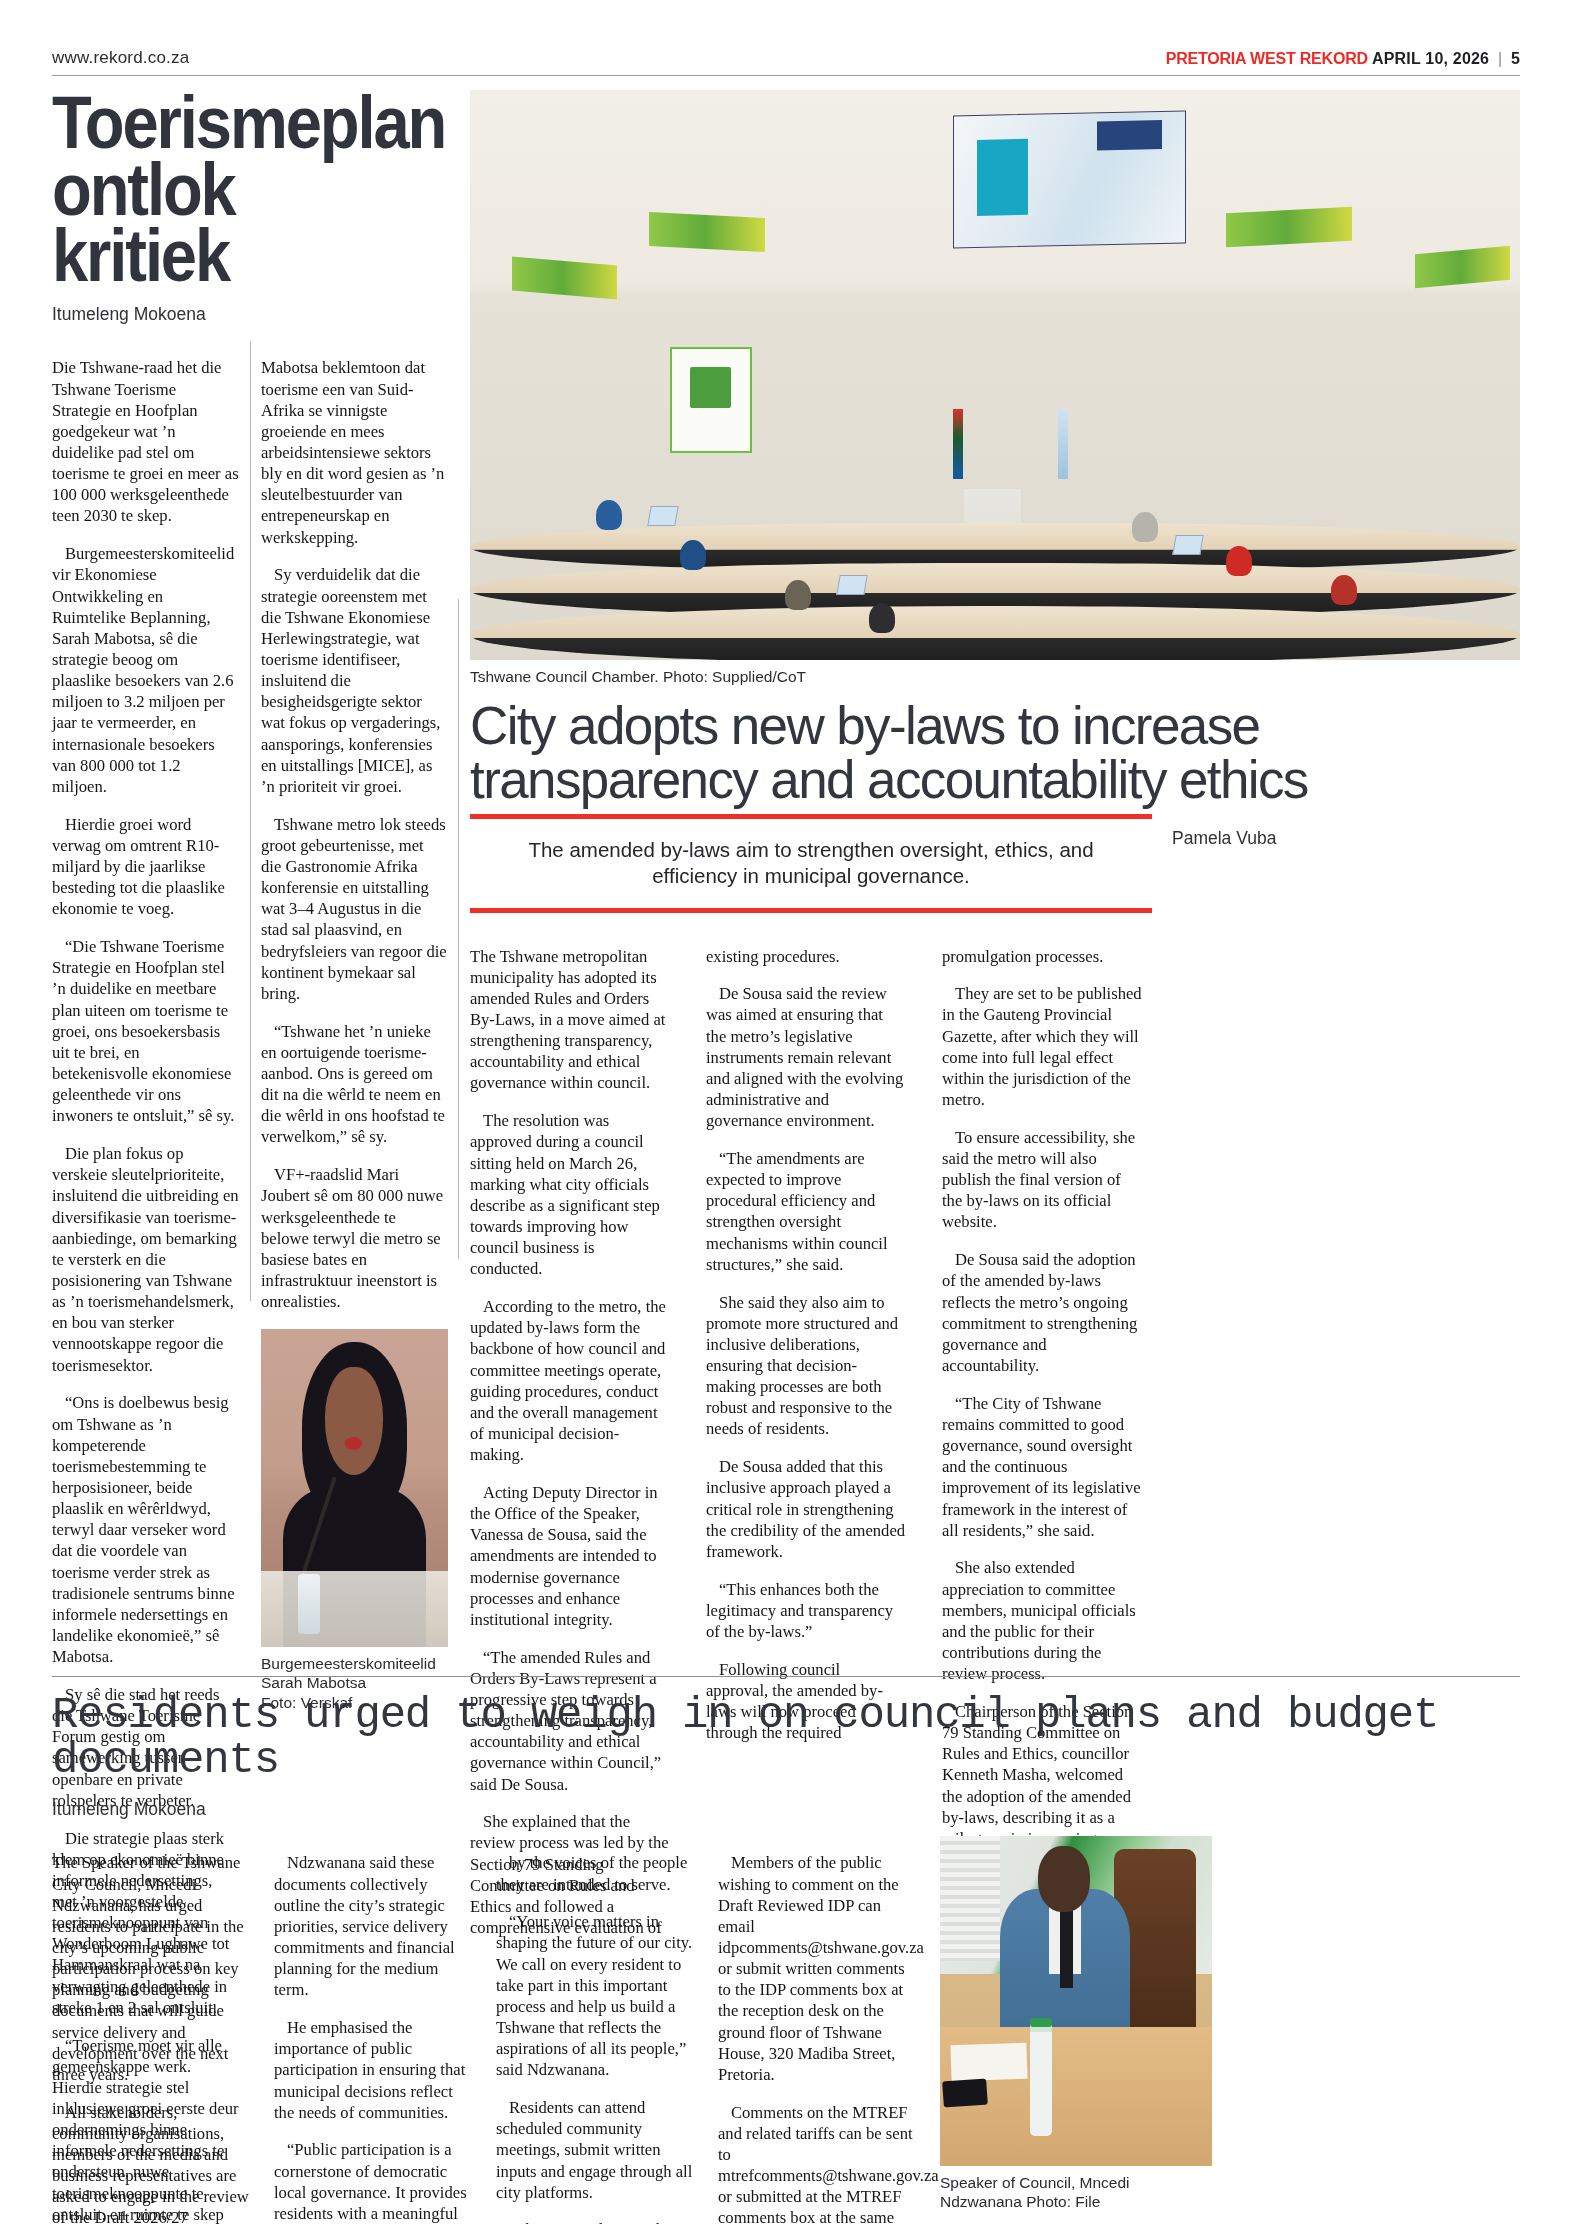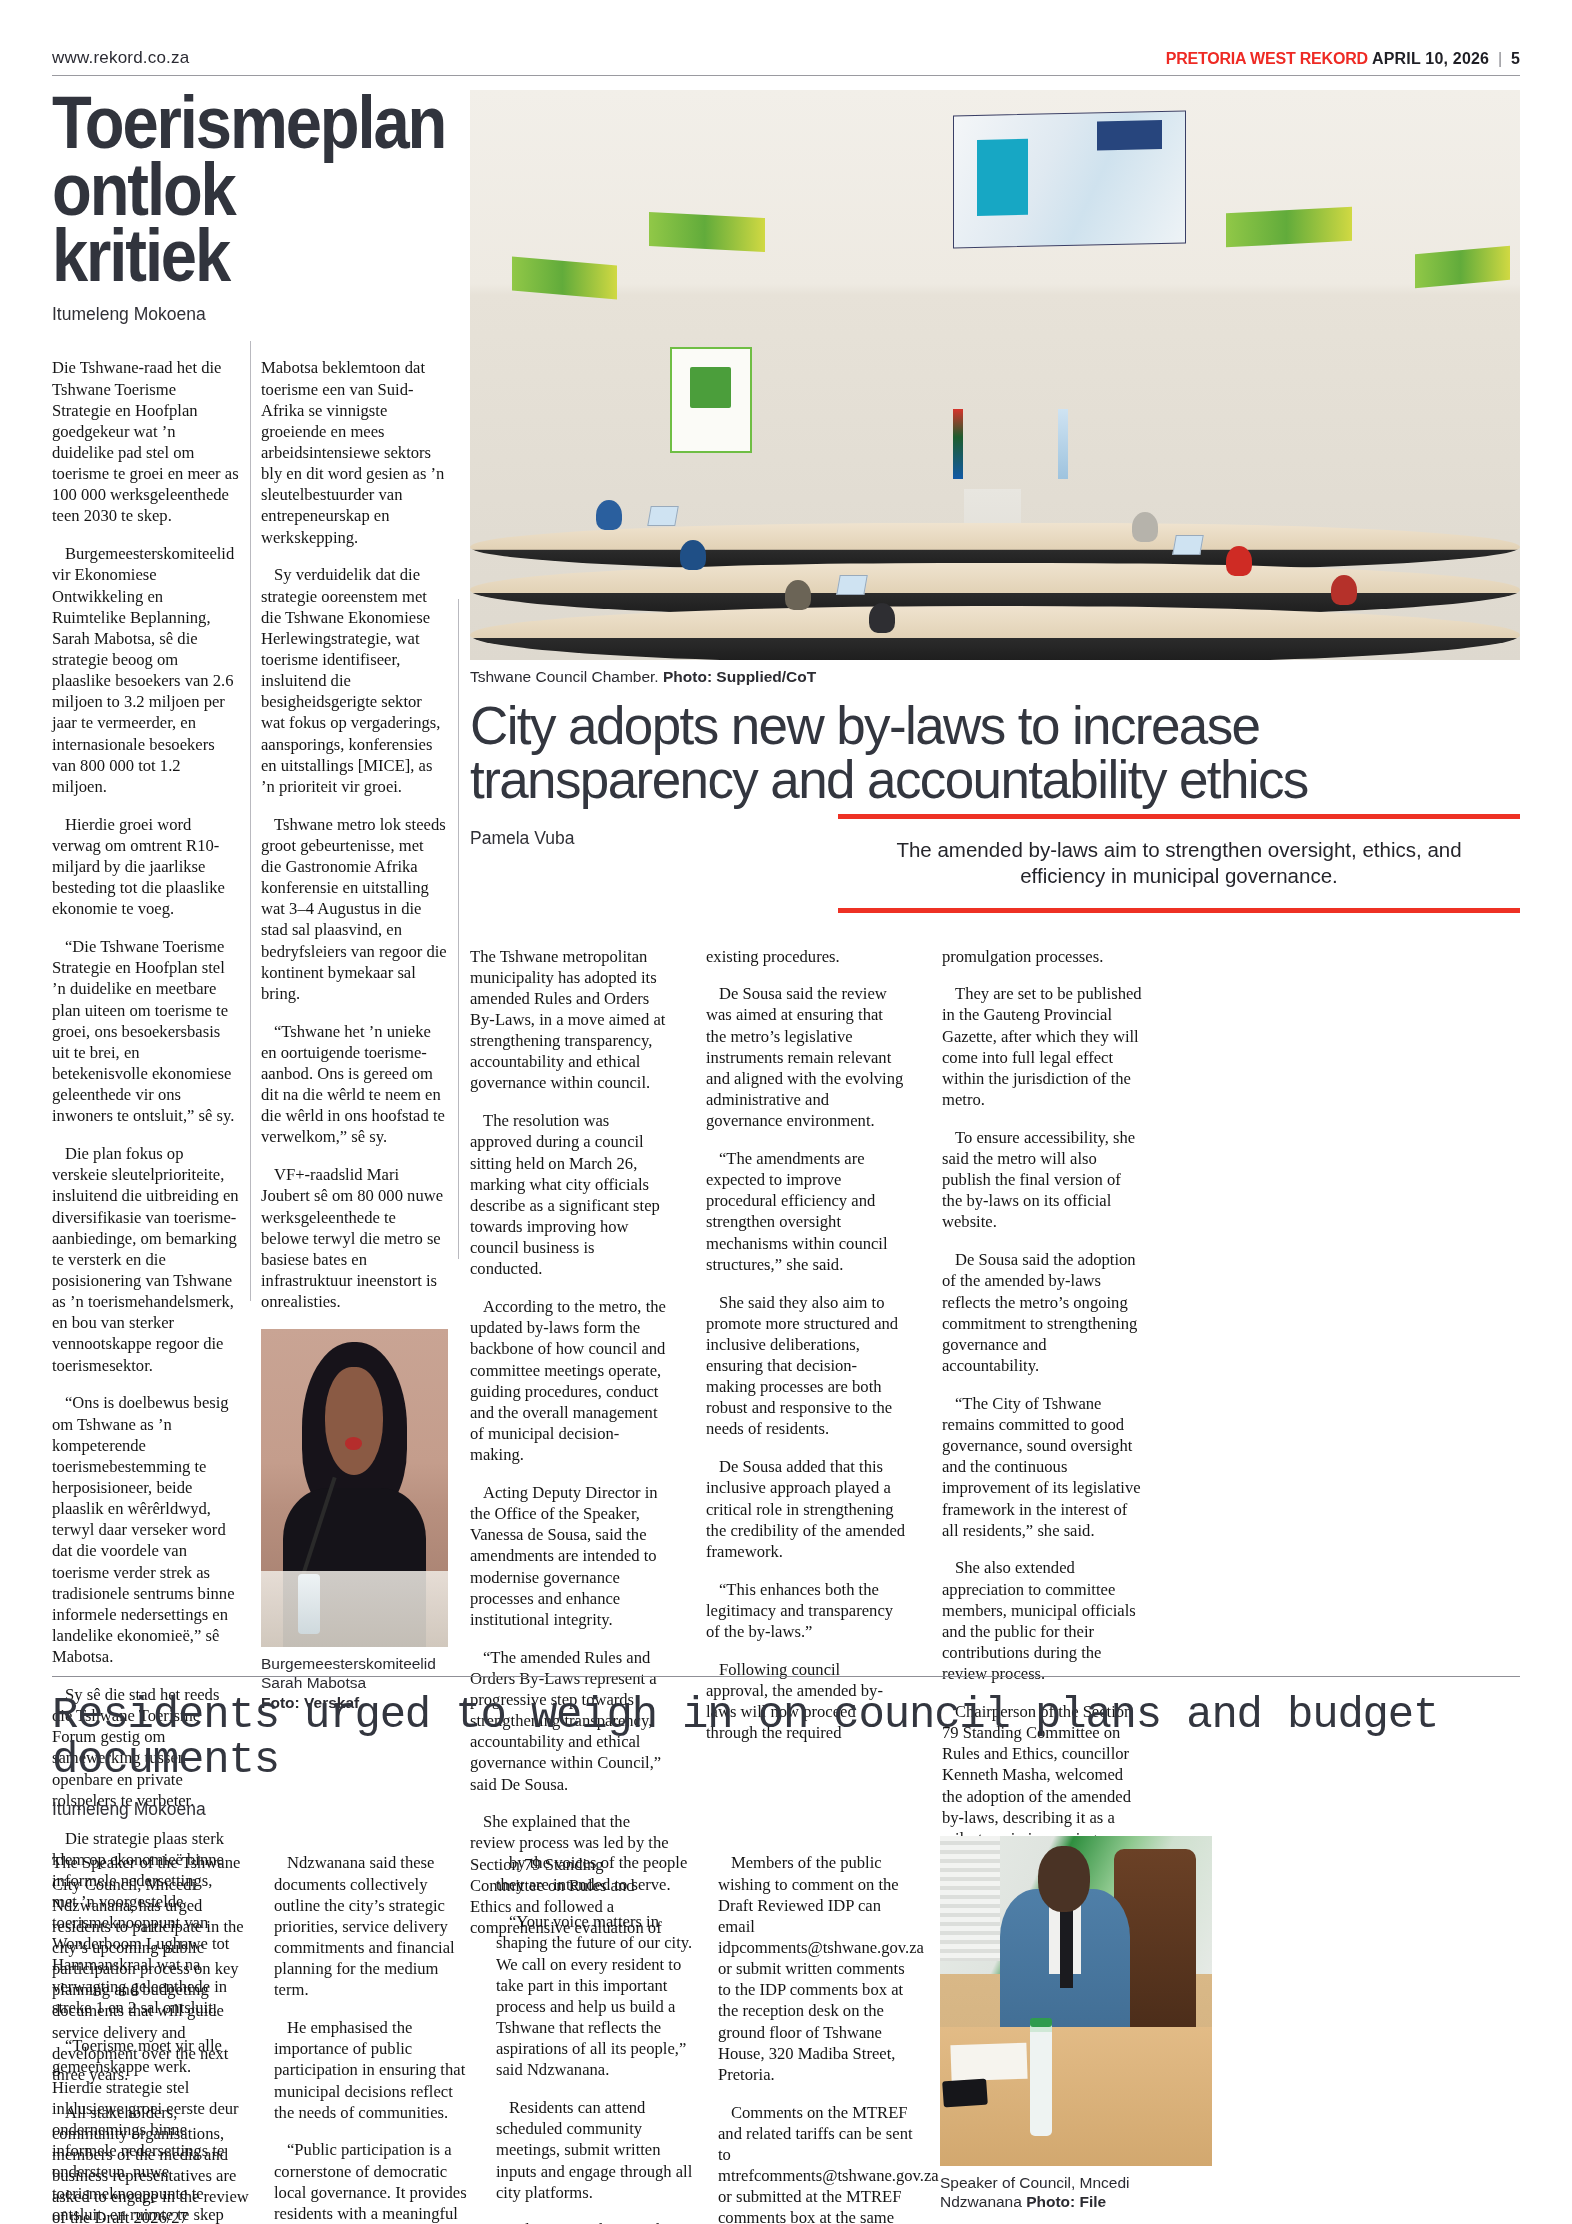--- a/index.html
+++ b/index.html
@@ -40,21 +40,21 @@
 
   .byline{font-family:"Liberation Sans",sans-serif;font-size:17.5px;color:#303036;margin:14px 0 16px 0;}
 
   .body{font-family:"Liberation Serif",serif;font-size:16.6px;line-height:1.275;text-align:left;color:#151515;}
   .body p{text-indent:13px;}
   .body p.first{text-indent:0;}
 
   
   .photo{position:relative;overflow:hidden;background:#cfcfcf;}
   .cap{font-family:"Liberation Sans",sans-serif;font-size:15.5px;color:#2b2b31;line-height:1.26;margin-top:7px;}
-  .cap b{font-weight:bold;}
+  .cap b{font-weight:normal;}
 
   
   .photo-chamber{height:570px;width:100%;
     background:
       linear-gradient(180deg,#f2efe9 0%,#eeeae2 34%,#e7e2d8 36%,#ded9cf 100%);
   }
   .ch-screen{position:absolute;left:46%;top:4%;width:22%;height:23%;
     background:linear-gradient(115deg,#f4f6f8 0%,#dfe9f1 40%,#cfe2ee 60%,#eef3f6 100%);
     border:1px solid #3a3f66;transform:skewY(-1.2deg);}
   .ch-screen:after{content:"";position:absolute;left:10%;top:18%;width:22%;height:58%;background:#17a7c4;}
@@ -228,27 +228,27 @@
       </div>
       <div class="cap">
         <span>Tshwane Council Chamber.</span>
         <b>Photo: Supplied/CoT</b>
       </div>
 
       <h2 class="hed-en">City adopts new by-laws to increase
 transparency and accountability ethics</h2>
 
       <div style="display:flex;gap:20px;margin-top:6px;">
-        <div style="width:348px;flex:0 0 348px;">
-          <div class="byline2">Pamela Vuba</div>
-        </div>
         <div style="flex:1;">
           <div class="rule-red"></div>
           <div class="blurb">The amended by-laws aim to strengthen oversight, ethics, and efficiency in municipal governance.</div>
           <div class="rule-red"></div>
+        </div>
+        <div style="width:348px;flex:0 0 348px;">
+          <div class="byline2">Pamela Vuba</div>
         </div>
       </div>
 
       <div style="display:flex;gap:36px;margin-top:16px;position:relative;">
         <div class="vrule" style="left:-12px;top:-330px;height:660px;"></div>
         <div class="body" style="width:200px;">
           <p class="first">The Tshwane metropolitan municipality has adopted its amended Rules and Orders By-Laws, in a move aimed at strengthening transparency, accountability and ethical governance within council.</p>
           <p>The resolution was approved during a council sitting held on March 26, marking what city officials describe as a significant step towards improving how council business is conducted.</p>
           <p>According to the metro, the updated by-laws form the backbone of how council and committee meetings operate, guiding procedures, conduct and the overall management of municipal decision-making.</p>
           <p>Acting Deputy Director in the Office of the Speaker, Vanessa de Sousa, said the amendments are intended to modernise governance processes and enhance institutional integrity.</p>

